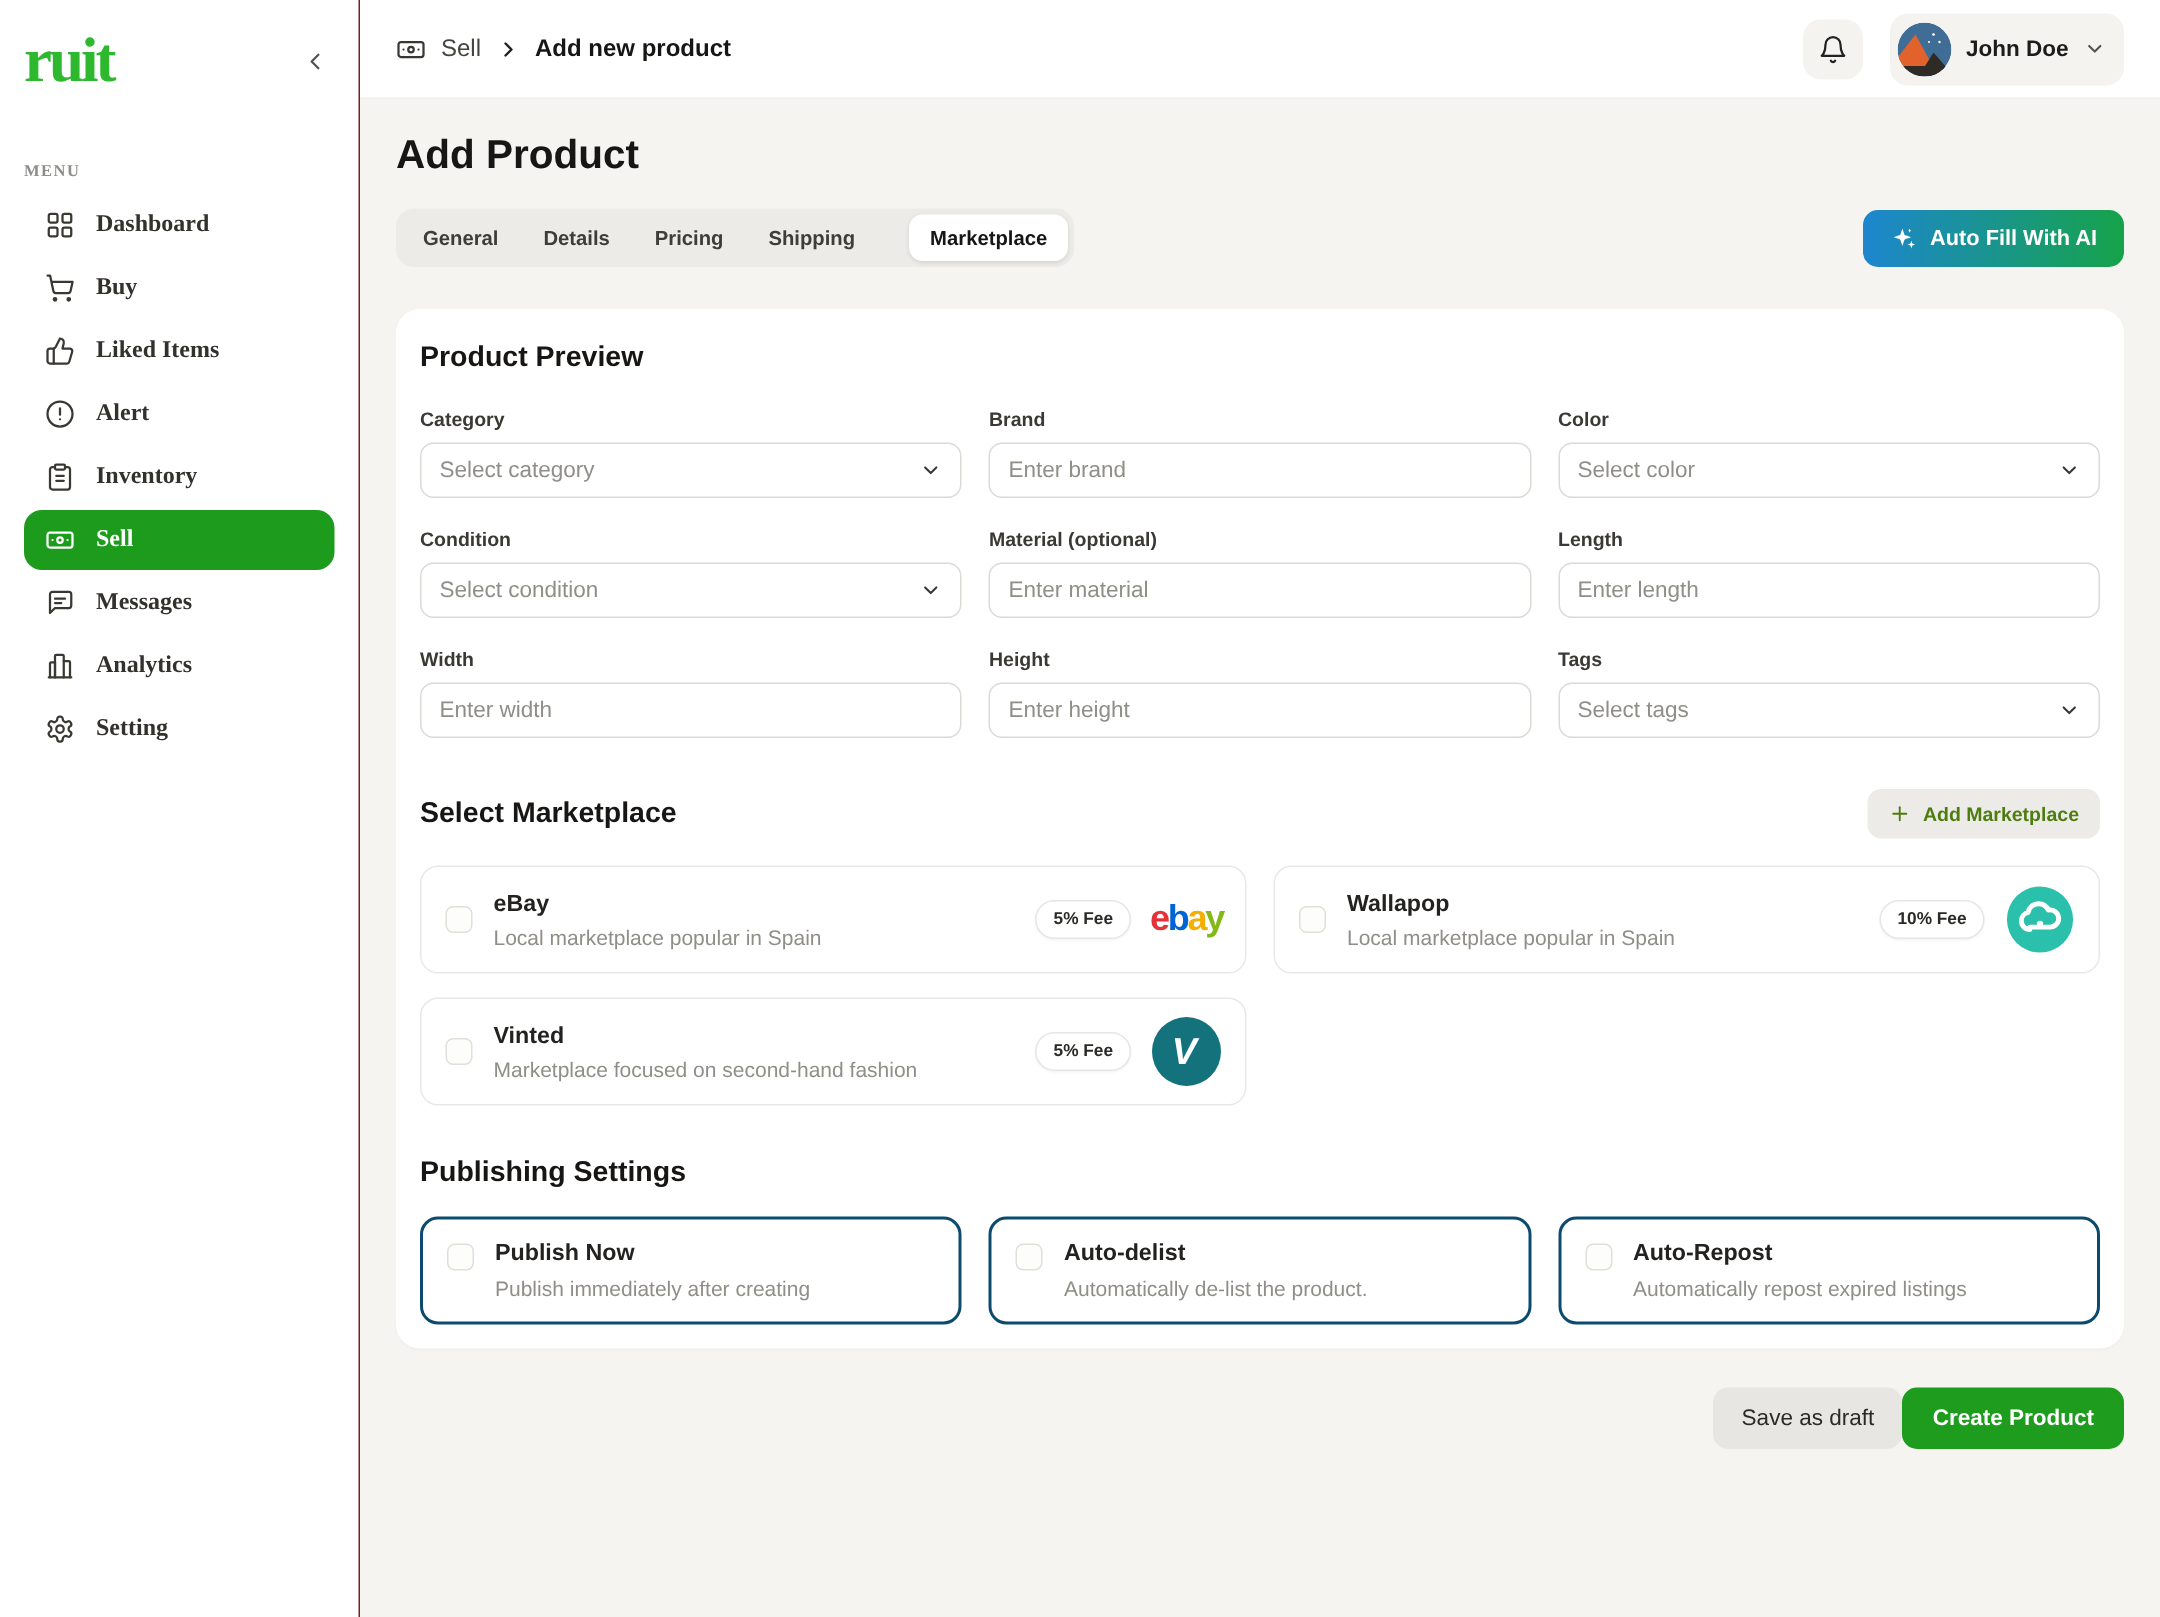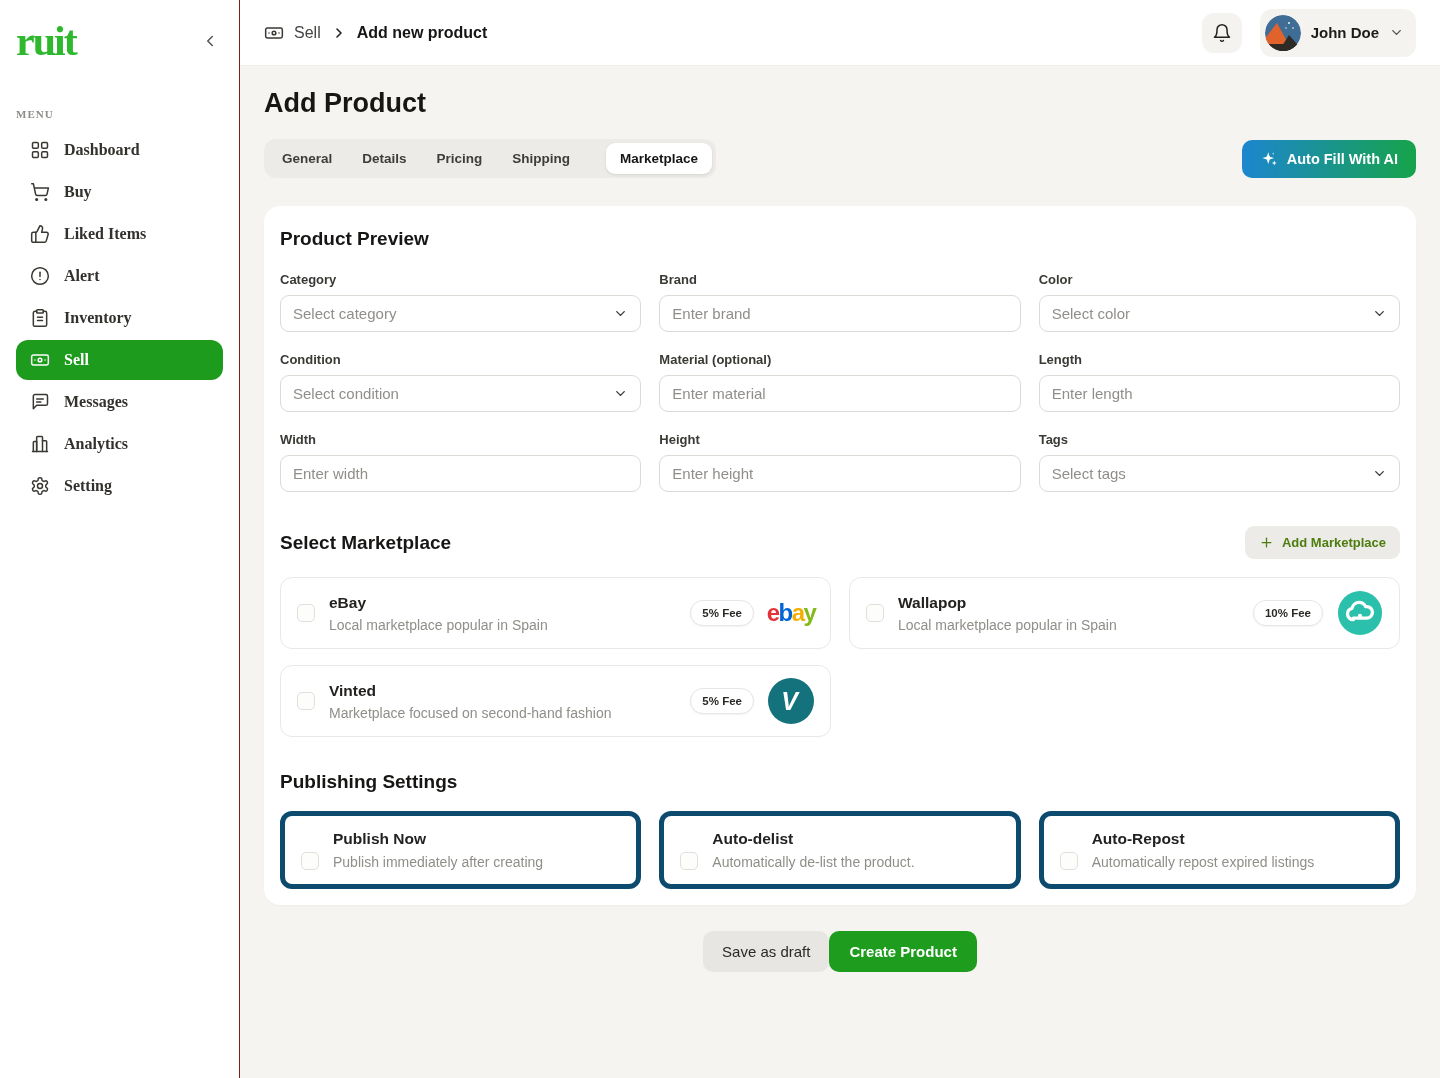--- a/index.html
+++ b/index.html
@@ -128,29 +128,29 @@
   .ebay-word .e{color:#e53238;} .ebay-word .b{color:#0064d2;}
   .ebay-word .a{color:#f5af02;} .ebay-word .y{color:#86b817;}
   .vinted-circle {
     width:46px; height:46px; border-radius:50%; background:#13727c;
     display:flex; align-items:center; justify-content:center;
   }
   .vinted-v { color:#fff; font-size:25px; font-weight:800; font-style:italic; padding-right:3px; }
 
   .pub-grid { margin-top:18px; display:grid; grid-template-columns:repeat(3,1fr); gap:18px; }
   .pub-card {
-    display:flex; align-items:flex-end; gap:14px;
-    border:5px solid #0c4a6e; border-radius:12px; background:#fff;
+    display:flex; align-items:flex-start; gap:14px;
+    border:2px solid #0c4a6e; border-radius:12px; background:#fff;
     padding:14px 16px; min-height:72px; cursor:pointer;
   }
   .pub-card .checkbox { margin-top:2px; }
   .pub-name { font-size:15.5px; font-weight:700; color:#232220; }
   .pub-desc { font-size:14px; color:#908e89; margin-top:6px; }
 
-  .footer-row { margin-top:26px; display:flex; align-items:center; justify-content:center; }
+  .footer-row { margin-top:26px; display:flex; align-items:center; justify-content:flex-end; }
   .draft-btn {
     border:none; cursor:pointer; background:#e7e6e2; border-radius:10px;
     padding:12px 19px; font-size:15px; font-weight:500; color:#2b2a27; font-family:inherit;
   }
   .create-btn {
     border:none; cursor:pointer; background:#1e9c1e; border-radius:10px;
     padding:12px 20px; font-size:15px; font-weight:700; color:#ffffff; font-family:inherit;
   }
 
   svg { display:block; }

